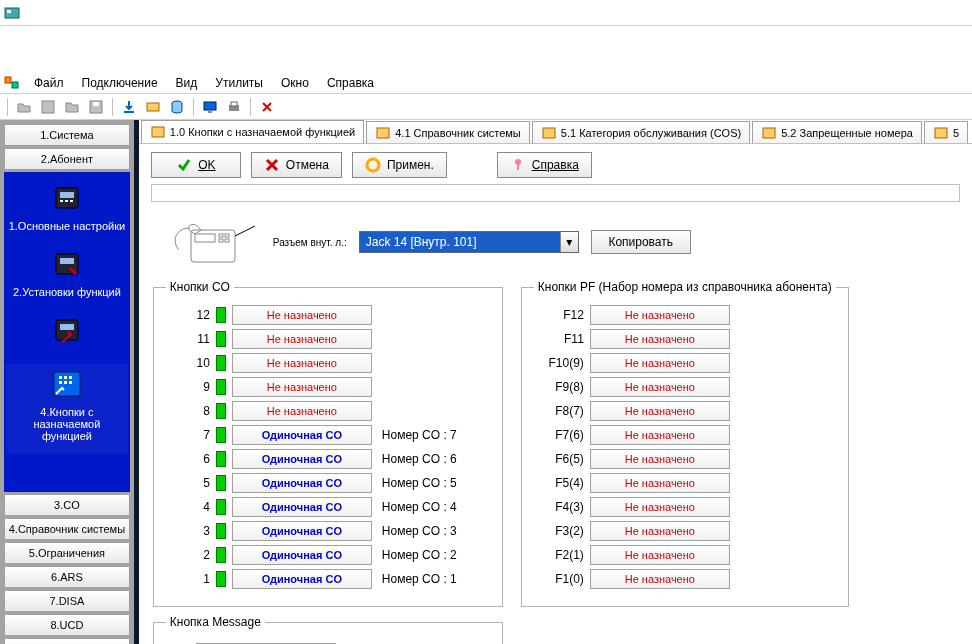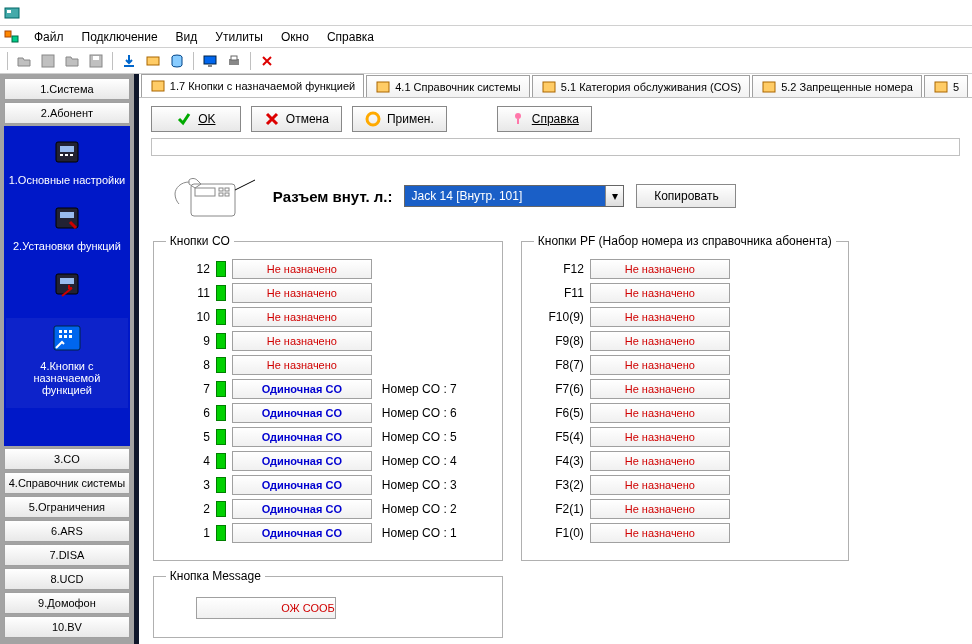--- a/index.html
+++ b/index.html
@@ -1,20 +1,20 @@
 <!DOCTYPE html>
 <html><head>
 <meta charset="utf-8">
 <style>
   * { box-sizing: border-box; font-family: "Segoe UI", Tahoma, sans-serif; }
   body { margin: 0; background: #fff; font-size: 12px; color: #000; overflow: hidden; }
   .titlebar { height: 26px; background: #fff; border-bottom: 1px solid #d0d0d0; display: flex; align-items: center; padding: 0 4px; gap: 6px; }
   .titlebar .icon { width: 16px; height: 16px; }
   .titlebar .title { font-size: 12px; color: #000; }
-  .menubar { height: 22px; display: flex; align-items: center; padding: 0 4px; gap: 2px; border-bottom: 1px solid #d0d0d0; }
+  .menubar { height: 22px; display: flex; align-items: center; padding: 0 4px; gap: 2px; border-bottom: 1px solid #d0d0d0; margin-top: 46px; }
   .menubar .micon { width: 16px; height: 16px; margin-right: 4px; }
   .menubar .mitem { padding: 2px 8px; cursor: default; }
   .toolbar1 { height: 26px; border-bottom: 1px solid #d0d0d0; display: flex; align-items: center; padding: 0 4px; gap: 2px; }
   .tbtn { width: 22px; height: 22px; display: flex; align-items: center; justify-content: center; border: 1px solid transparent; }
   .tsep { width: 1px; height: 18px; background: #c0c0c0; margin: 0 3px; }
   .layout { display: flex; height: calc(100vh - 74px); }
   .sidebar { width: 175px; background: #a3a3a3; border-right: 5px solid #0f172a; display: flex; flex-direction: column; padding: 4px; }
   .navbtn { height: 22px; border: 1px solid #a0a0a0; background: linear-gradient(#fff,#e8e8e8); display: flex; align-items: center; justify-content: center; margin-bottom: 2px; cursor: default; font-size: 11px; }
   .navpanel { flex: 1; background: #0018c8; color: #fff; display: flex; flex-direction: column; align-items: center; padding: 6px 2px; margin-bottom: 2px; overflow: hidden; }
   .navitem { display: flex; flex-direction: column; align-items: center; text-align: center; padding: 4px 2px 12px; font-size: 11px; cursor: default; width: 100%; }
@@ -24,21 +24,21 @@
   .tabstrip { height: 24px; border-bottom: 1px solid #c0c0c0; display: flex; align-items: flex-end; padding: 0 2px; overflow: hidden; white-space: nowrap; }
   .tab { height: 22px; border: 1px solid #a0a0a0; border-bottom: none; background: linear-gradient(#fff,#f2f2f2); display: inline-flex; align-items: center; padding: 0 8px; margin-right: 2px; font-size: 11px; gap: 4px; }
   .tab.active { background: #fff; font-weight: 400; height: 23px; }
   .tab .ticon { width: 16px; height: 16px; }
   .actionbar { padding: 8px 12px 4px; display: flex; gap: 10px; align-items: center; }
   .abtn { height: 26px; min-width: 90px; border: 1px solid #888; background: linear-gradient(#fff,#e8e8e8); display: inline-flex; align-items: center; justify-content: center; gap: 6px; padding: 12px 12px; font-size: 12px; cursor: default; }
   .statusline { margin: 2px 12px 6px; height: 18px; border: 1px solid #c0c0c0; background: #fff; }
   .content { flex: 1; padding: 4px 12px 12px; display: flex; flex-direction: column; gap: 8px; overflow: auto; }
   .jackrow { display: flex; align-items: center; gap: 12px; margin-left: 10px; }
   .phone-illus { width: 100px; height: 60px; }
-  .jacklabel { font-size: 15px; font-weight: bold; }
+  .jacklabel { font-size: 10px; }
   .jackselect { width: 220px; height: 22px; background: #1a5fc7; color: #fff; border: 1px solid #666; padding: 0 18px 0 6px; position: relative; display: inline-flex; align-items: center; font-size: 12px; }
   .jackselect .arrow { position: absolute; right: 0; top: 0; bottom: 0; width: 18px; background: linear-gradient(#fff,#ddd); border-left: 1px solid #888; display: flex; align-items: center; justify-content: center; color: #000; }
   .copybtn { height: 24px; min-width: 100px; border: 1px solid #888; background: linear-gradient(#fff,#e8e8e8); display: inline-flex; align-items: center; justify-content: center; padding: 0 12px; }
   .groups { display: flex; gap: 14px; }
   fieldset { border: 1px solid #b0b0b0; padding: 10px 12px 14px; min-width: 350px; }
   legend { font-size: 12px; padding: 0 4px; }
   .row { display: flex; align-items: center; gap: 6px; margin-bottom: 2px; height: 22px; }
   .rowlabel { width: 44px; text-align: right; font-size: 12px; }
   .led { width: 10px; height: 16px; background: #00d000; border: 1px solid #008000; }
   .valbtn { width: 140px; height: 20px; border: 1px solid #a0a0a0; background: linear-gradient(#fff,#f0f0f0); display: inline-flex; align-items: center; justify-content: center; font-size: 11px; cursor: default; }
@@ -201,21 +201,21 @@
   </div>
 
   <div class="main">
     <div class="tabstrip">
       <div class="tab active">
         <span class="ticon">
             <svg width="16" height="16">
               <rect x="2" y="3" width="12" height="10" fill="#fc6" stroke="#a60"></rect>
             </svg>
           </span>
-        <span>1.7 Кнопки с назначаемой функцией</span>
+        <span>1.0 Кнопки с назначаемой функцией</span>
       </div>
       <div class="tab">
         <span class="ticon">
             <svg width="16" height="16">
               <rect x="2" y="3" width="12" height="10" fill="#fc6" stroke="#a60"></rect>
             </svg>
           </span>
         <span>4.1 Справочник системы</span>
       </div>
       <div class="tab">

